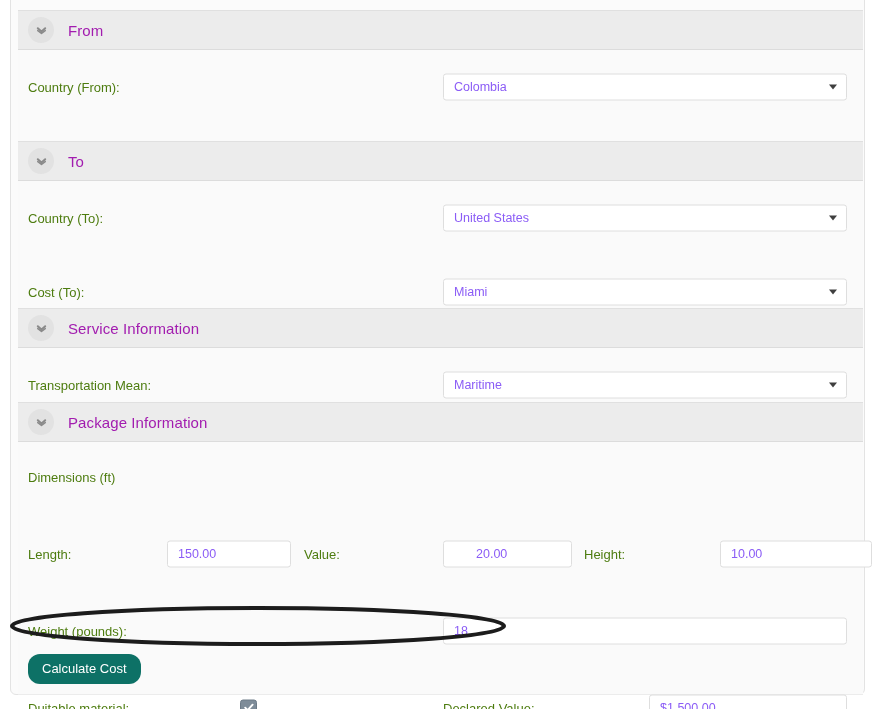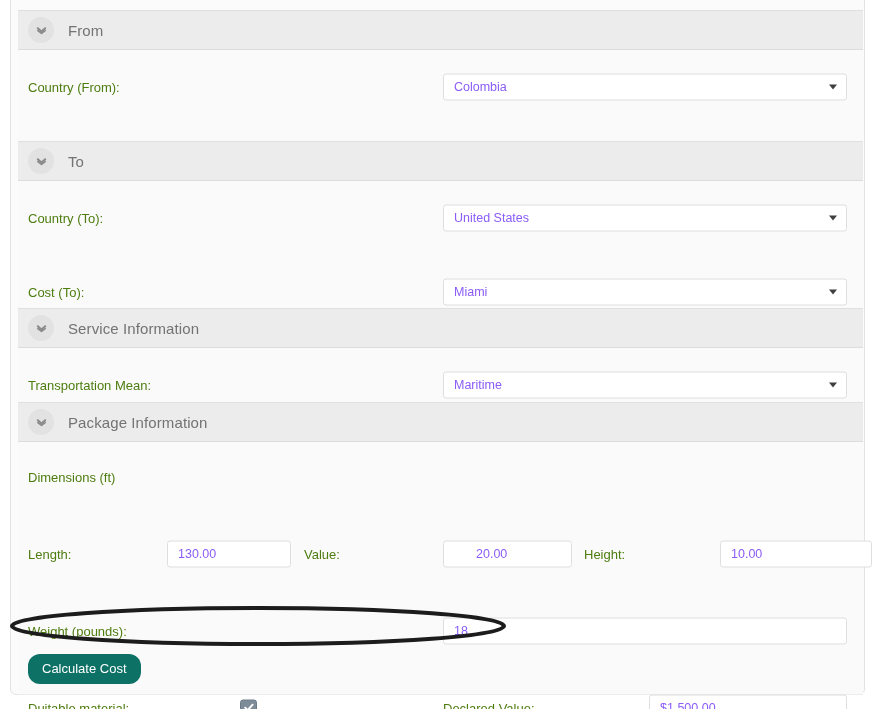--- a/index.html
+++ b/index.html
@@ -46,21 +46,21 @@
     border-radius: 50%;
     background: #e2e2e2;
     display: flex; align-items: center; justify-content: center;
     flex: 0 0 auto;
     cursor: pointer;
   }
   .toggle-btn svg { display: block; }
   .section-title {
     margin-left: 14px;
     font-size: 15px;
-    color: #737373;
+    color: #a21caf;
     letter-spacing: .1px;
   }
 
   .section-body {
     background: #fafafa;
     border-bottom: 1px solid #ececec;
     position: relative;
   }
 
   
@@ -259,21 +259,21 @@
     </div>
     <div class="section-body" style="height:253px;">
 
       <div class="row" style="top:16px;">
         <span class="lbl">Dimensions (ft)</span>
       </div>
 
       <div class="row" style="top:56px;">
         <span class="lbl">Length:</span>
         <div class="field f-len">
-          <span>130.00</span>
+          <span>150.00</span>
         </div>
         <span class="lbl lbl-wid">Value:</span>
         <div class="field f-wid">
           <span>20.00</span>
         </div>
         <span class="lbl lbl-hei">Height:</span>
         <div class="field f-hei">
           <span>10.00</span>
         </div>
       </div>

